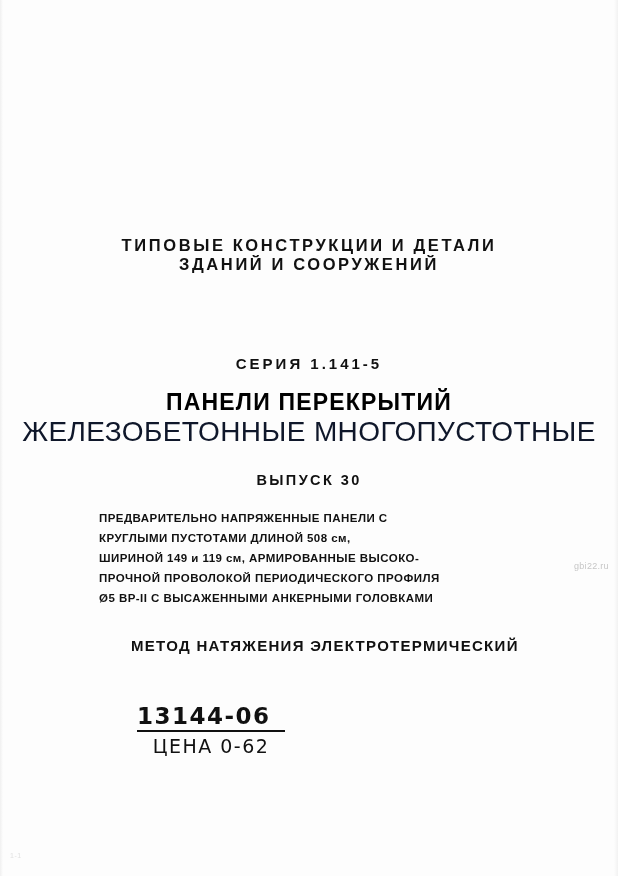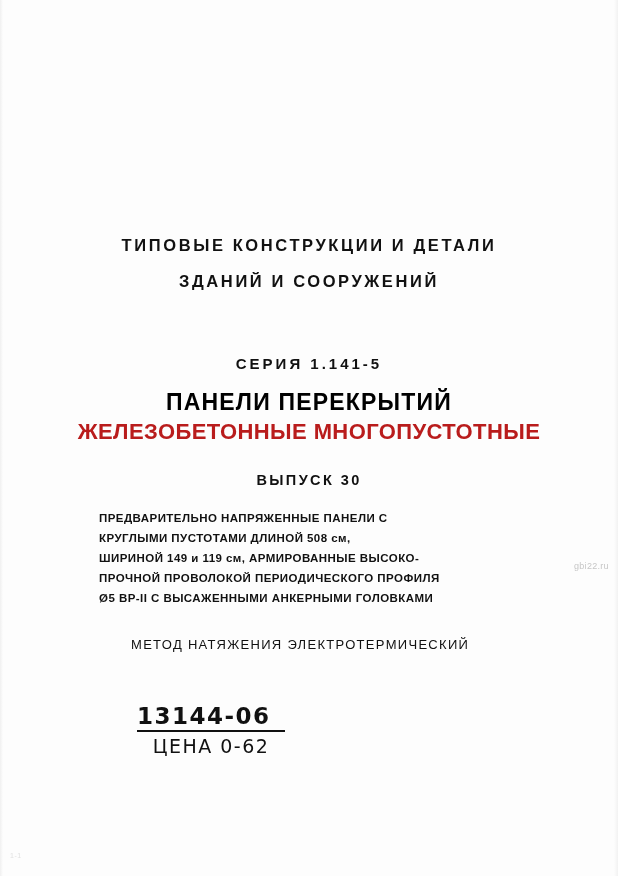--- a/index.html
+++ b/index.html
@@ -49,21 +49,20 @@
     left: 0;
     top: 236px;
     width: 618px;
     text-align: center;
   }
   .t-line1 {
     font-size: 16.5px;
     font-weight: 700;
     letter-spacing: 2.6px;
     color: #111;
-    margin-bottom: 17px;
     white-space: nowrap;
   }
   .t-line2 {
     font-size: 16.5px;
     font-weight: 700;
     letter-spacing: 2.6px;
     color: #111;
     white-space: nowrap;
   }
 
@@ -88,24 +87,24 @@
   }
   .mt-1 {
     font-size: 23px;
     font-weight: 800;
     letter-spacing: 1.2px;
     color: #000;
     line-height: 29px;
     white-space: nowrap;
   }
   .mt-2 {
-    font-size: 22px;
-    font-weight: 700;
+    font-size: 28px;
+    font-weight: 400;
     letter-spacing: 0.4px;
-    color: #b91c1c;
+    color: #0f172a;
     line-height: 29px;
     white-space: nowrap;
   }
 
   .issue {
     position: absolute;
     left: 0;
     top: 472px;
     width: 618px;
     text-align: center;
@@ -128,22 +127,22 @@
     letter-spacing: 0.45px;
     color: #111;
     line-height: 20px;
     white-space: nowrap;
   }
 
   .method {
     position: absolute;
     left: 131px;
     top: 637px;
-    font-size: 13px;
-    font-weight: 400;
+    font-size: 15px;
+    font-weight: 700;
     letter-spacing: 1.3px;
     color: #111;
     white-space: nowrap;
   }
 
   
   .code-block {
     position: absolute;
     left: 137px;
     top: 703px;

